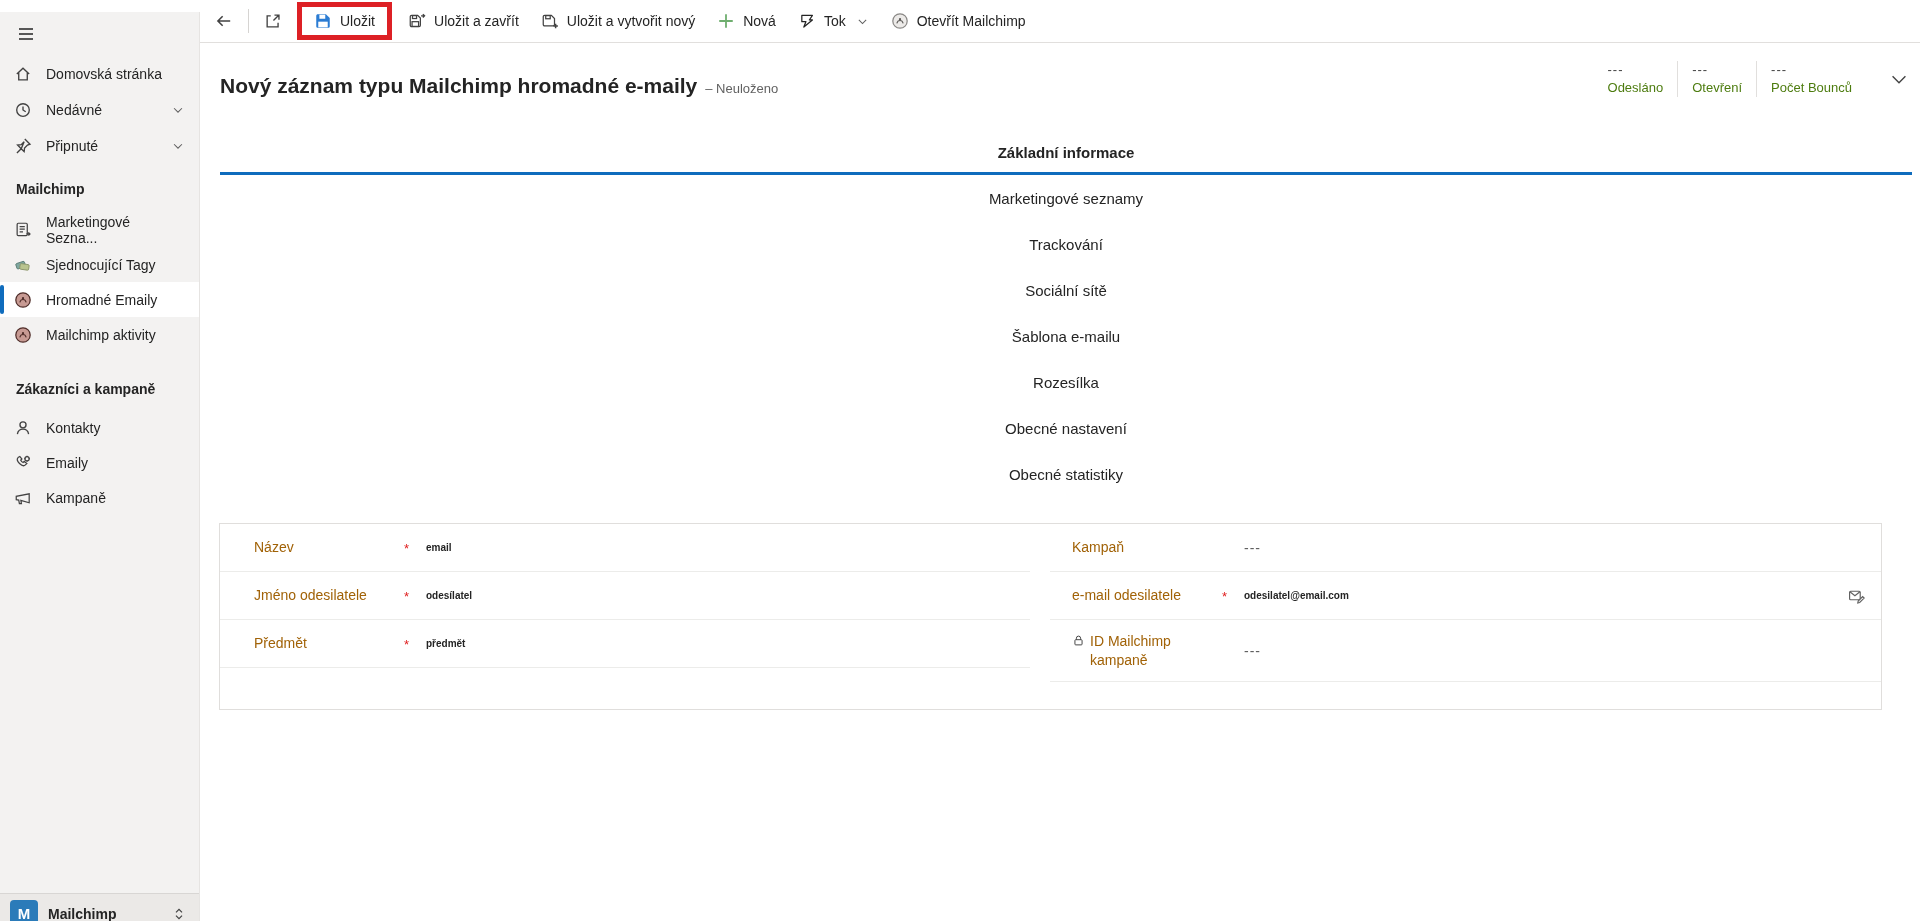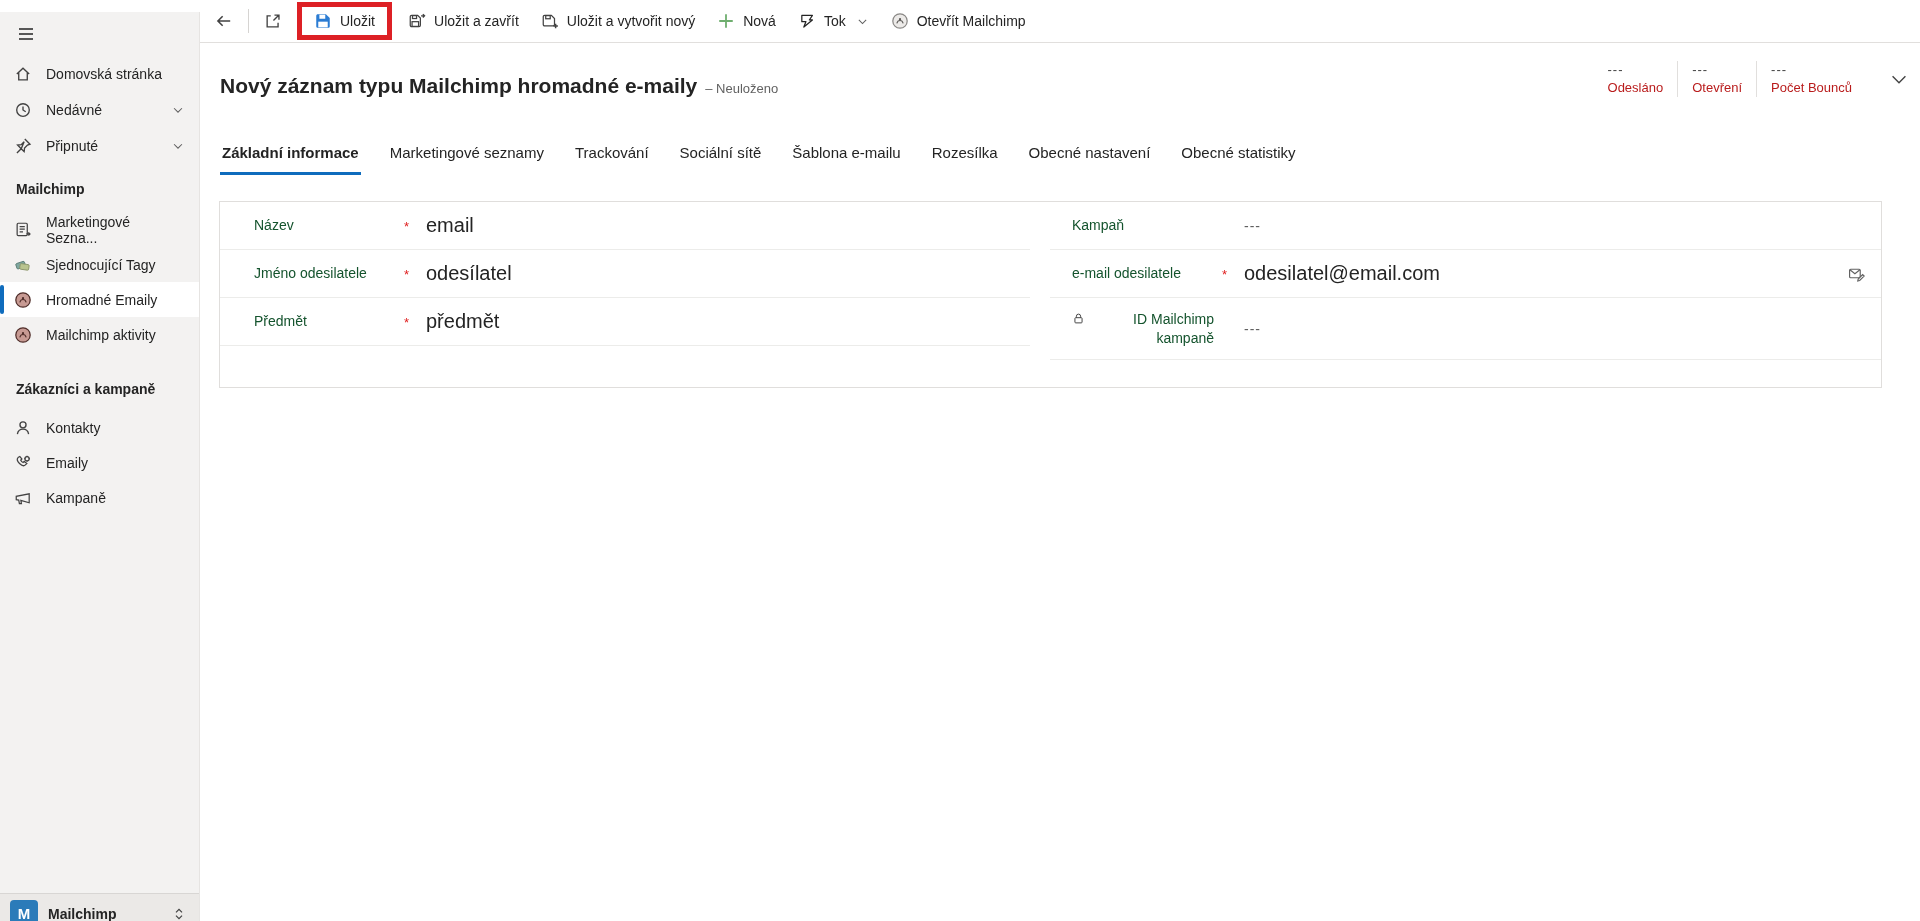--- a/index.html
+++ b/index.html
@@ -70,49 +70,49 @@
   
   .record-header { padding:14px 8px 0 20px; }
   .title-row { display:flex; align-items:flex-start; justify-content:space-between; }
   .page-title { font-size:21px; font-weight:700; line-height:30px; }
   .save-status { font-size:13px; font-weight:400; color:#616161; margin-left:8px; }
   .hdr-right { display:flex; align-items:center; margin-top:4px; }
   .stats { display:flex; align-items:stretch; }
   .stat { padding:0 14px; }
   .stat + .stat { border-left:1px solid #e1dfdd; }
   .stat-value { font-size:13px; color:#424242; line-height:18px; letter-spacing:1px; }
-  .stat-label { font-size:13px; color:#b91c1c; line-height:18px; white-space:nowrap; }
+  .stat-label { font-size:13px; color:#4d7c0f; line-height:18px; white-space:nowrap; }
   .hdr-collapse { margin-left:20px; background:none; border:none; cursor:pointer; padding:2px; display:flex; }
 
   
-  .tabs { display:flex; gap:27px; margin-top:26px; }
+  .tabs { display:flex; gap:15px; margin-top:26px;flex-direction:column; }
   .tab {
     font-size:15px; color:#242424; padding:0 2px 11px 2px; background:none; border:none;
     border-bottom:3px solid transparent; cursor:pointer; font-family:inherit; white-space:nowrap;
   }
   .tab.active { font-weight:700; border-bottom-color:#0f6cbd; }
 
   
   .card {
     margin:26px 38px 0 19px; min-height:187px;
     border:1px solid #e0dedc; background:#fff; display:flex; align-items:flex-start;
   }
   .col-left { width:810px; flex-shrink:0; }
   .col-right { flex:1 1 auto; margin-left:20px; }
   .frow { display:flex; align-items:center; min-height:48px; border-bottom:1px solid #ececea; }
   .col-left .frow { padding-left:34px; }
   .col-right .frow { padding-left:22px; }
   .frow.tall { min-height:62px; }
   .f-label {
-    width:150px; flex-shrink:0; font-size:14px; color:#14532d; line-height:19px;
-    display:flex; align-items:flex-start; gap:5px; padding-right:8px;text-align:right;
+    width:150px; flex-shrink:0; font-size:14px; color:#a16207; line-height:19px;
+    display:flex; align-items:flex-start; gap:5px; padding-right:8px;
   }
   .f-label .lock { margin-top:2px; flex-shrink:0; }
   .f-req { width:16px; flex-shrink:0; color:#e02020; font-size:13px; text-align:left; padding-top:1px; }
-  .f-value { font-size:20px; font-weight:400; color:#242424; margin-left:6px; cursor:text; }
+  .f-value { font-size:10px; font-weight:700; color:#242424; margin-left:6px; cursor:text; }
   .f-value.empty { font-weight:400; color:#616161; font-size:14px; letter-spacing:1px; }
   .f-action { margin-left:auto; margin-right:14px; background:none; border:none; cursor:pointer; display:flex; padding:2px; }
 
   svg { display:block; }
 </style>
 </head>
 <body>
 
 <div class="screen">
 

